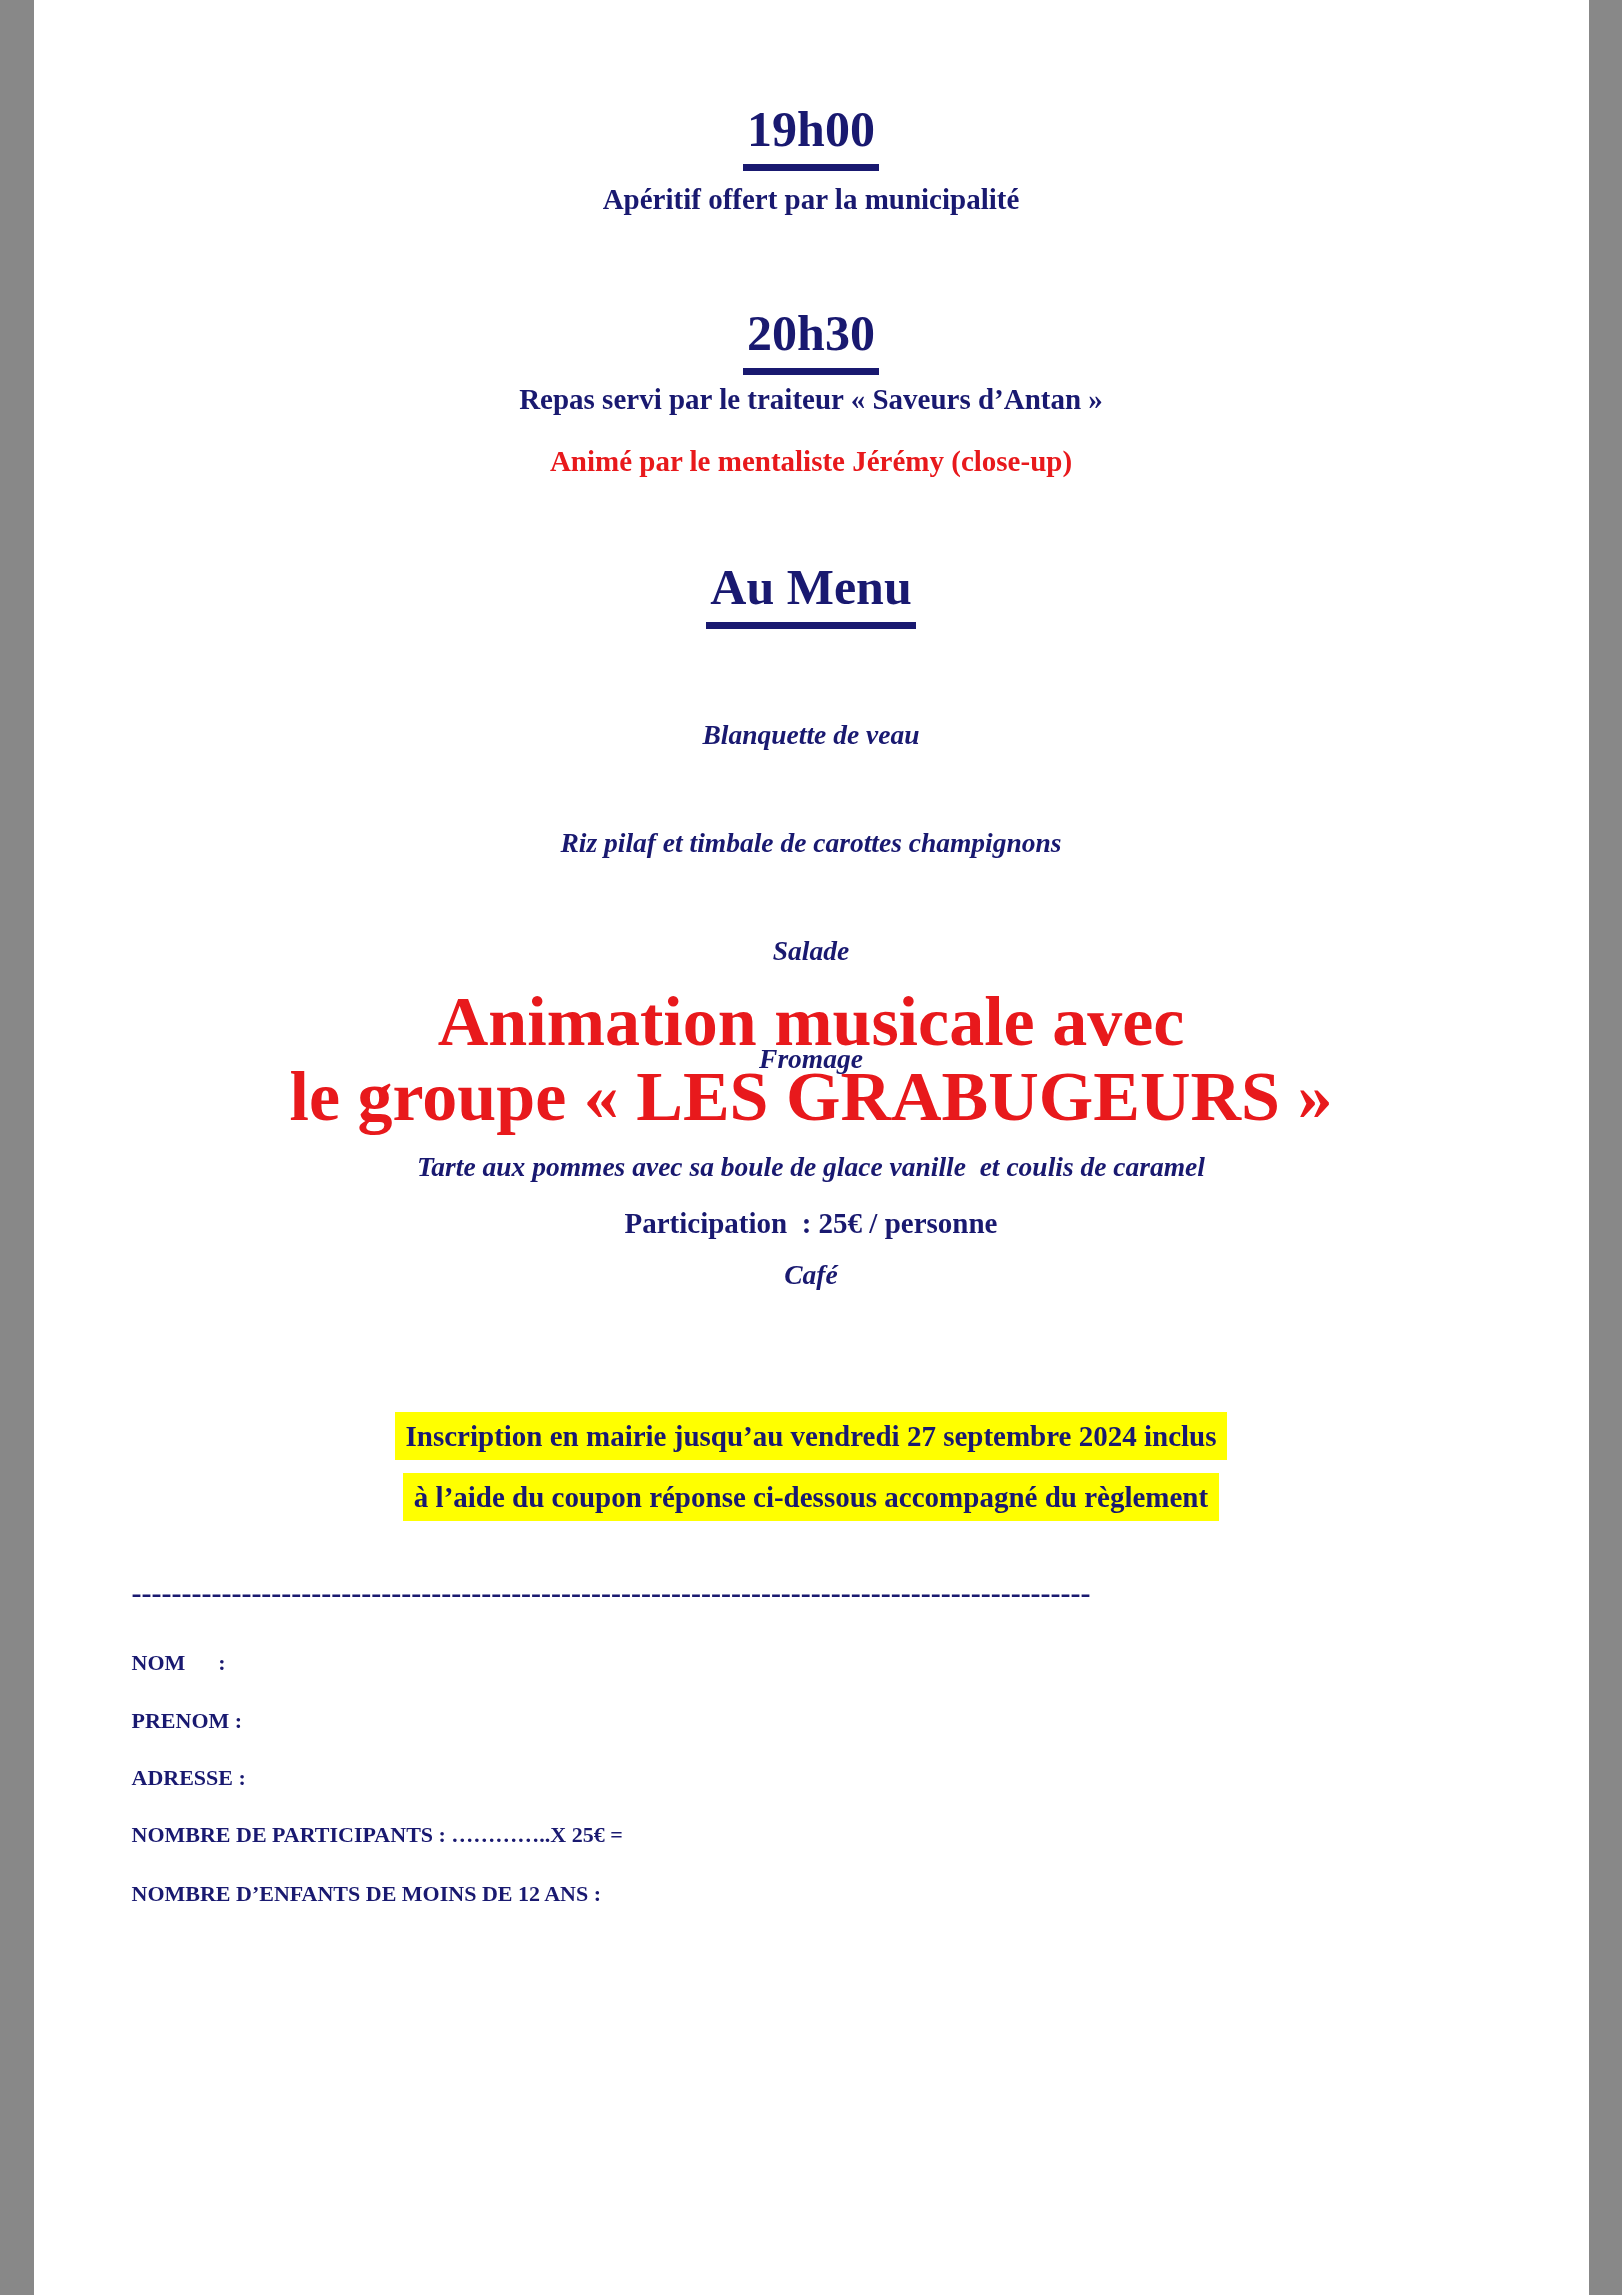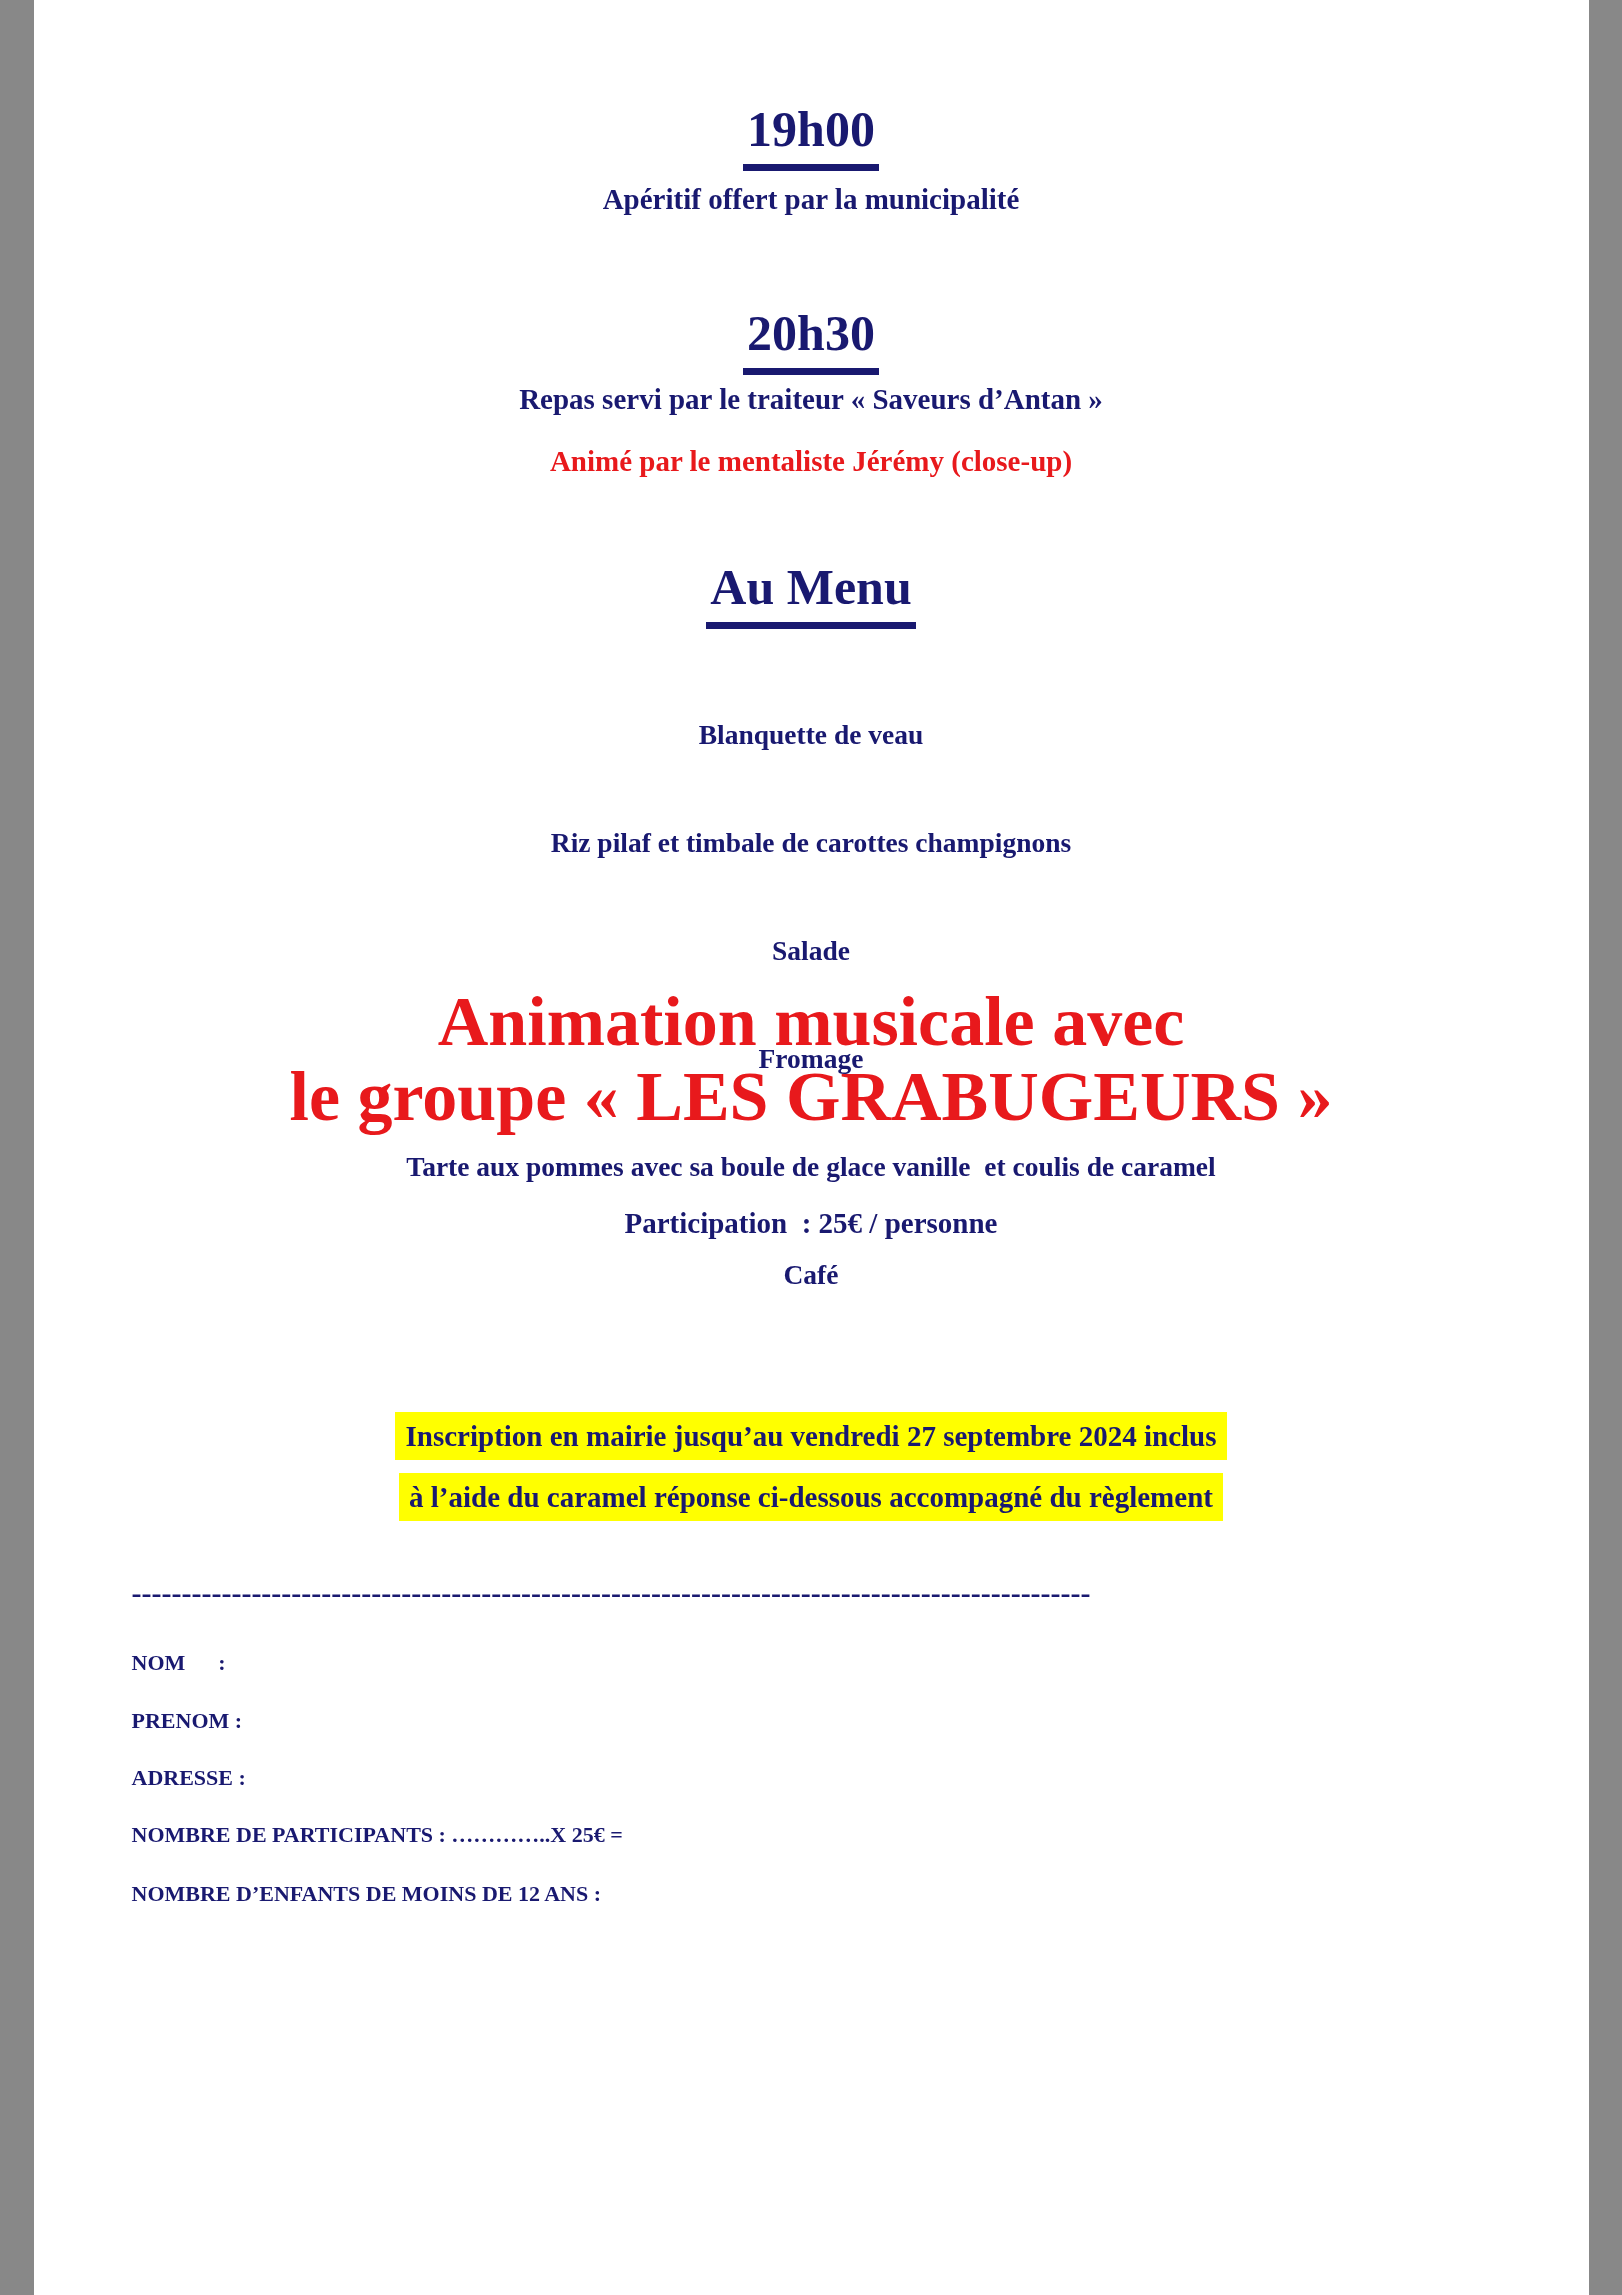--- a/index.html
+++ b/index.html
@@ -34,21 +34,21 @@
   }
   .heading{font-size:50px;line-height:1.25;}
   .u{
     display:inline-block;
     padding:0 3.9px 3.3px 3.9px;
     border-bottom:7.2px solid var(--navy);
   }
   .body-line{font-size:29px;line-height:1.2;}
   .red{color:var(--red);}
   .menu-list{font-size:27.5px;line-height:36px;}
-  .menu-list div{white-space:pre-wrap;}
+  .menu-list div{white-space:pre-wrap;font-style:italic;}
   .big-red{font-size:70px;line-height:1.2;color:var(--red);}
   .hl{
     display:inline-block;
     background:var(--yellow);
     font-size:29px;
     line-height:1.2;
     padding:6.5px 10.5px;
     white-space:pre-wrap;
     margin-top:12px;
   }
@@ -87,21 +87,21 @@
 
   <div class="center big-red" style="top:980px">Animation musicale avec</div>
 
   <div class="center big-red" style="top:1055px">le groupe « LES GRABUGEURS »</div>
 
   <div class="center body-line" style="top:1206px">Participation  : 25€ / personne</div>
 
 
   <div class="center" style="top:1400px"><span class="hl">Inscription en mairie jusqu’au vendredi 27 septembre 2024 inclus</span></div>
 
-  <div class="center" style="top:1461px"><span class="hl">à l’aide du caramel réponse ci-dessous accompagné du règlement</span></div>
+  <div class="center" style="top:1461px"><span class="hl">à l’aide du coupon réponse ci-dessous accompagné du règlement</span></div>
 
   <div class="left-line dashes" style="top:1576px">------------------------------------------------------------------------------------------------</div>
 
   <div class="left-line form-line" style="top:1650px">NOM      :</div>
 
   <div class="left-line form-line" style="top:1708px">PRENOM :</div>
 
   <div class="left-line form-line" style="top:1765px">ADRESSE :</div>
 
   <div class="left-line form-line" style="top:1822px">NOMBRE DE PARTICIPANTS : …………..X 25€ =</div>

